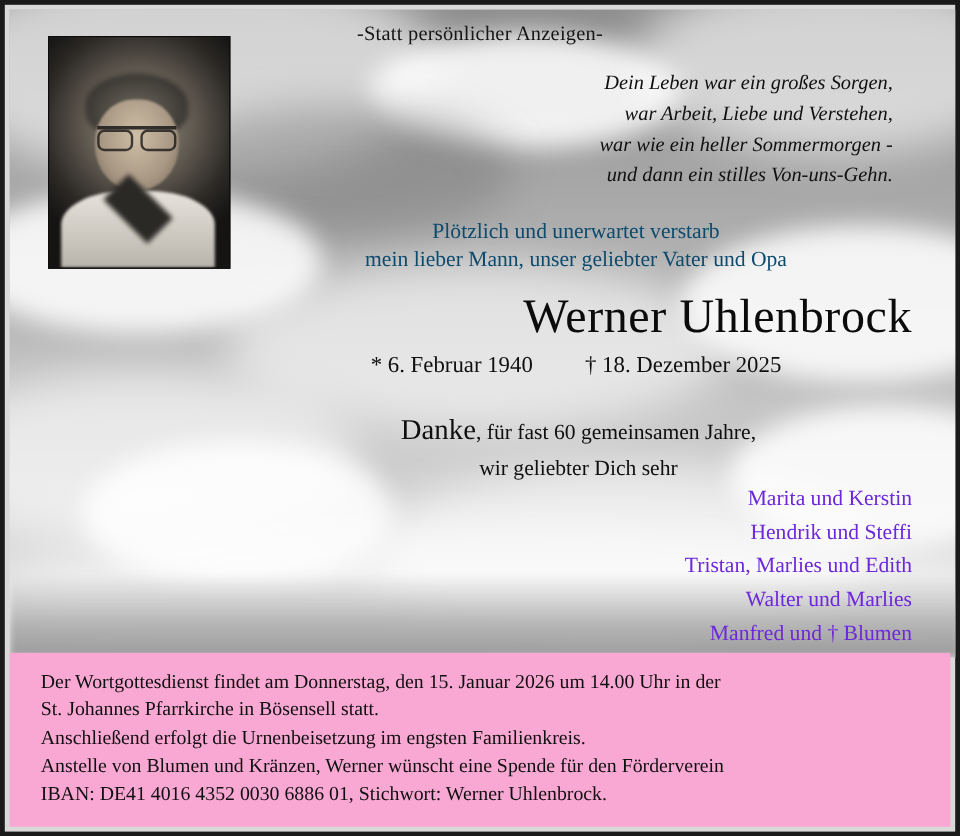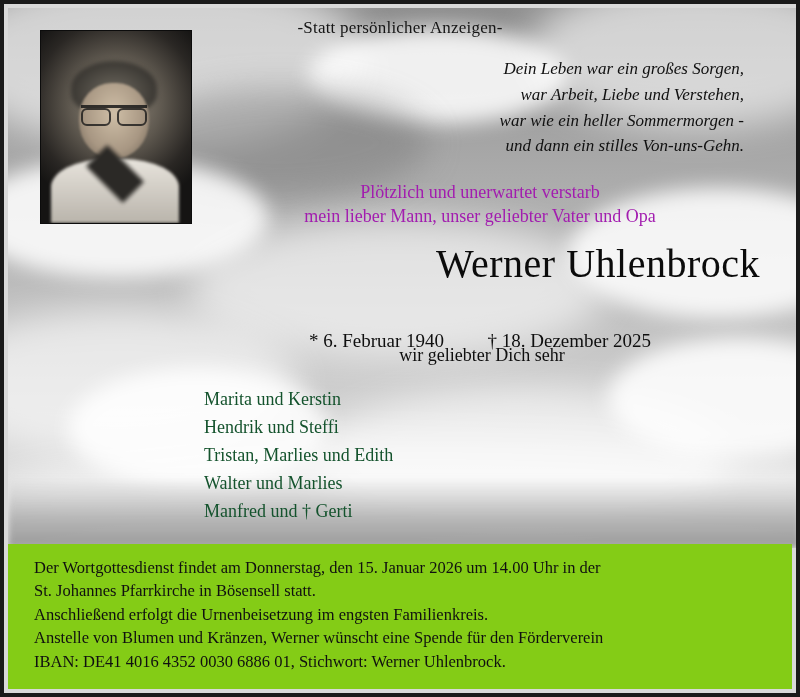--- a/index.html
+++ b/index.html
@@ -147,76 +147,75 @@
     color: #101010;
   }
   .lead {
     position: absolute;
     left: 196px;
     right: 36px;
     top: 176px;
     text-align: center;
     font-size: 18px;
     line-height: 1.35;
-    color: #a21caf;
+    color: #0c4a6e;
   }
   .name {
     position: absolute;
     left: 196px;
     right: 36px;
     top: 238px;
     text-align: right;
     font-size: 40px;
     line-height: 1.1;
     letter-spacing: 0.5px;
     color: #0b0b0b;
   }
   .dates {
     position: absolute;
     left: 196px;
     right: 36px;
     top: 290px;
     text-align: center;
     font-size: 19px;
     color: #0f0f0f;
-    margin-top: 36px;
   }
   .dates .sep { display: inline-block; width: 34px; }
   .thanks {
     position: absolute;
     left: 200px;
     right: 36px;
     top: 338px;
     text-align: center;
     font-size: 18px;
     line-height: 1.45;
     color: #0f0f0f;
   }
   .thanks .danke {
     font-size: 24px;
   }
   .family {
     position: absolute;
     left: 200px;
     right: 36px;
-    top: 382px;
-    text-align: left;
+    top: 398px;
+    text-align: right;
     font-size: 18px;
     line-height: 1.55;
-    color: #14532d;
+    color: #6d28d9;
   }
 
   
   .footer {
     position: absolute;
     left: 4px;
     right: 4px;
     bottom: 4px;
     height: 145px;
-    background: #84cc16;
+    background: #f9a8d4;
     padding: 12px 26px 0 26px;
     box-sizing: border-box;
     font-size: 16.5px;
     line-height: 1.42;
     color: #101010;
   }
   .footer p { margin: 0; }
 </style>
 </head>
 <body>
@@ -265,29 +264,32 @@
 
   <div class="name">Werner Uhlenbrock</div>
 
   <div class="dates">
     <span>* 6. Februar 1940</span>
     <span class="sep"></span>
     <span>† 18. Dezember 2025</span>
   </div>
 
   <div class="thanks">
+    <div>
+      <span class="danke">Danke</span><span>, für fast 60 gemeinsamen Jahre,</span>
+    </div>
     <div>wir geliebter Dich sehr</div>
   </div>
 
   <div class="family">
     <div>Marita und Kerstin</div>
     <div>Hendrik und Steffi</div>
     <div>Tristan, Marlies und Edith</div>
     <div>Walter und Marlies</div>
-    <div>Manfred und † Gerti</div>
+    <div>Manfred und † Blumen</div>
   </div>
 
   <div class="footer">
     <p>Der Wortgottesdienst findet am Donnerstag, den 15. Januar 2026 um 14.00 Uhr in der</p>
     <p>St. Johannes Pfarrkirche in Bösensell statt.</p>
     <p>Anschließend erfolgt die Urnenbeisetzung im engsten Familienkreis.</p>
     <p>Anstelle von Blumen und Kränzen, Werner wünscht eine Spende für den Förderverein</p>
     <p>IBAN: DE41 4016 4352 0030 6886 01, Stichwort: Werner Uhlenbrock.</p>
   </div>
 

